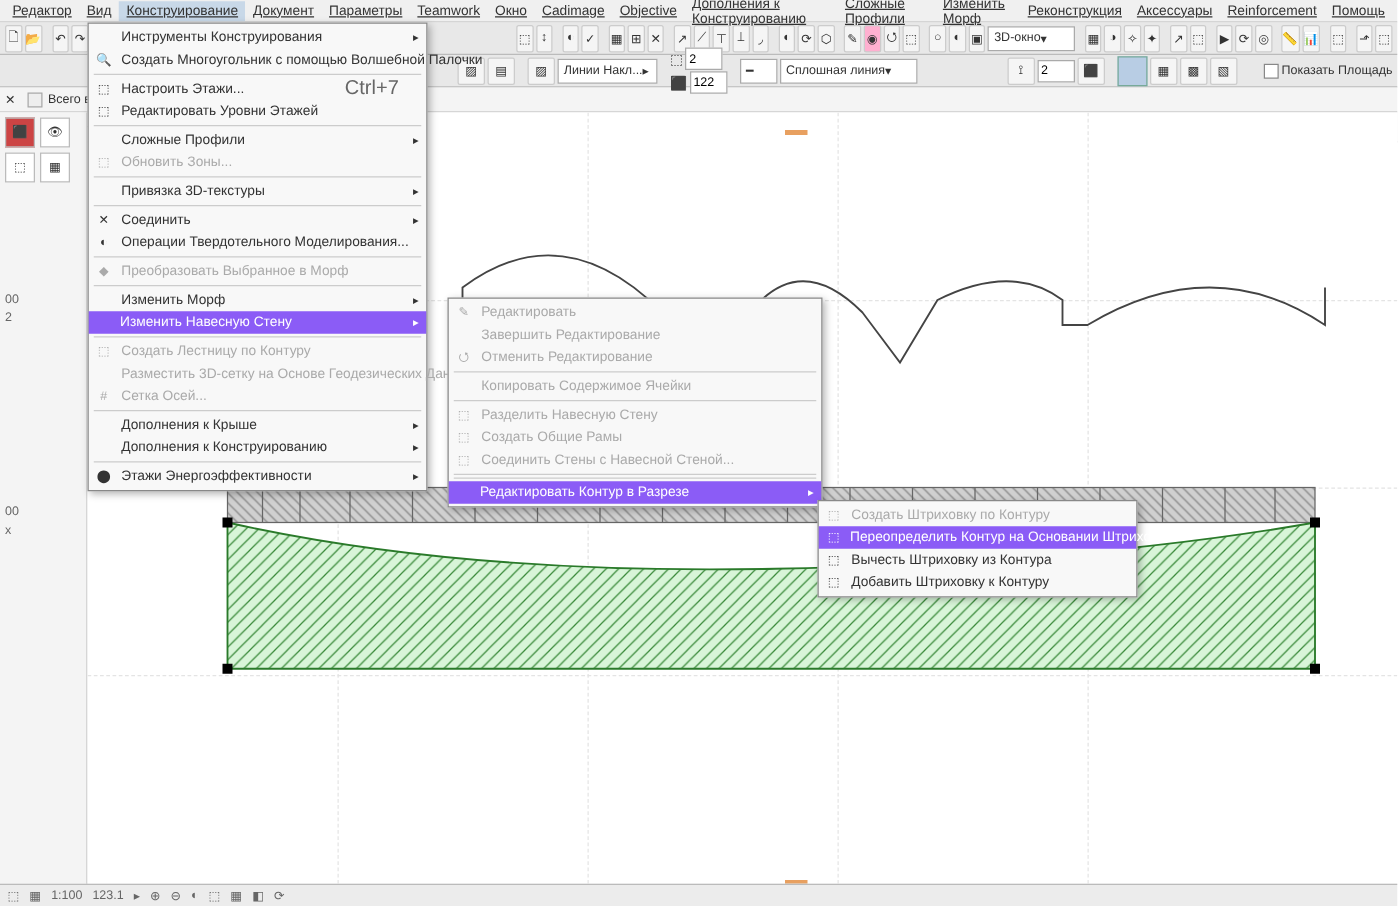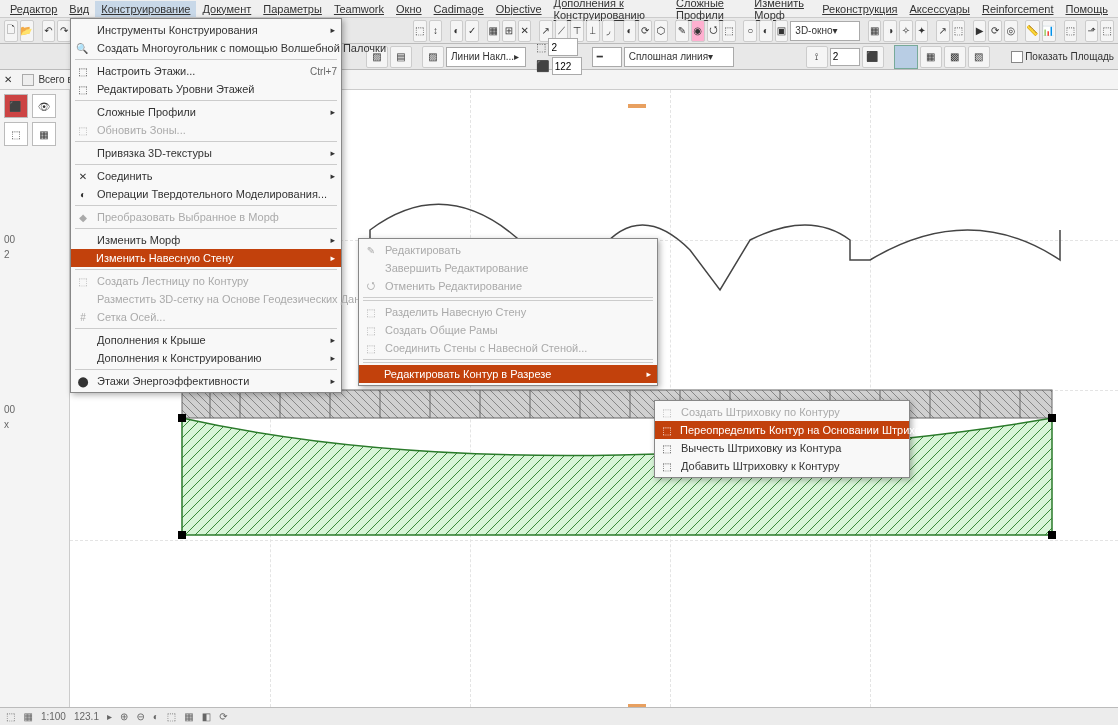--- a/index.html
+++ b/index.html
@@ -29,24 +29,24 @@
 .leftcol .cell { width: 24px; height: 24px; background: #fff; border: 1px solid #bbb; display: flex; align-items: center; justify-content: center; font-size: 10px; }
 .leftcol .vlabel { font-size: 10px; color: #666; margin-top: 4px; }
 
 
 .canvas { position: absolute; left: 70px; top: 90px; right: 0; bottom: 18px; background: #fff; overflow: hidden; }
 
 
 .dropdown-menu { position: absolute; background: #f8f8f8; border: 1px solid #888; box-shadow: 2px 2px 6px rgba(0,0,0,0.3); padding: 2px 0; z-index: 100; }
 .dropdown-menu .mi { display: flex; align-items: center; padding: 3px 24px 3px 26px; font-size: 11px; white-space: nowrap; position: relative; min-height: 18px; }
 .dropdown-menu .mi.disabled { color: #aaa; }
-.dropdown-menu .mi.highlighted { background: #c2410c; color: #fff; padding-left: 25px; }
+.dropdown-menu .mi.highlighted { background: #8b5cf6; color: #fff; padding-left: 25px; }
 .dropdown-menu .mi .icon { position: absolute; left: 4px; width: 16px; height: 16px; display: flex; align-items: center; justify-content: center; font-size: 10px; }
 .dropdown-menu .mi .arrow { position: absolute; right: 6px; font-size: 9px; }
-.dropdown-menu .mi .shortcut { position: absolute; right: 4px; font-size: 10px; color: #666; }
+.dropdown-menu .mi .shortcut { position: absolute; right: 22px; font-size: 16px; color: #666; }
 .dropdown-menu .msep { height: 1px; background: #ccc; margin: 2px 4px; }
 
 
 .statusbar { position: absolute; left: 0; right: 0; bottom: 0; height: 18px; background: #ececec; border-top: 1px solid #bbb; display: flex; align-items: center; padding: 0 6px; font-size: 10px; gap: 8px; color: #666; }
 
 
 .gridline-v { position: absolute; top: 0; bottom: 0; border-left: 1px dashed #e4e4e4; }
 .gridline-h { position: absolute; left: 0; right: 0; border-top: 1px dashed #e4e4e4; }
 
 svg.drawing { position: absolute; left: 0; top: 0; }
@@ -357,20 +357,23 @@
       <span>Редактировать</span>
     </div>
     <div class="mi disabled">
       <span>Завершить Редактирование</span>
     </div>
     <div class="mi disabled">
       <span class="icon">⭯</span>
       <span>Отменить Редактирование</span>
     </div>
     <div class="msep"></div>
+    <div class="mi disabled">
+      <span>Копировать Содержимое Ячейки</span>
+    </div>
     <div class="msep"></div>
     <div class="mi disabled">
       <span class="icon">⬚</span>
       <span>Разделить Навесную Стену</span>
     </div>
     <div class="mi disabled">
       <span class="icon">⬚</span>
       <span>Создать Общие Рамы</span>
     </div>
     <div class="mi disabled">

